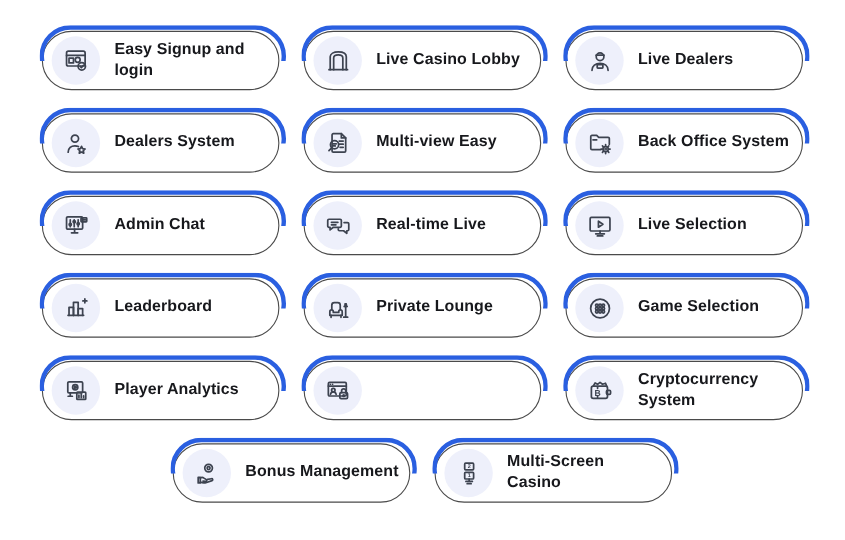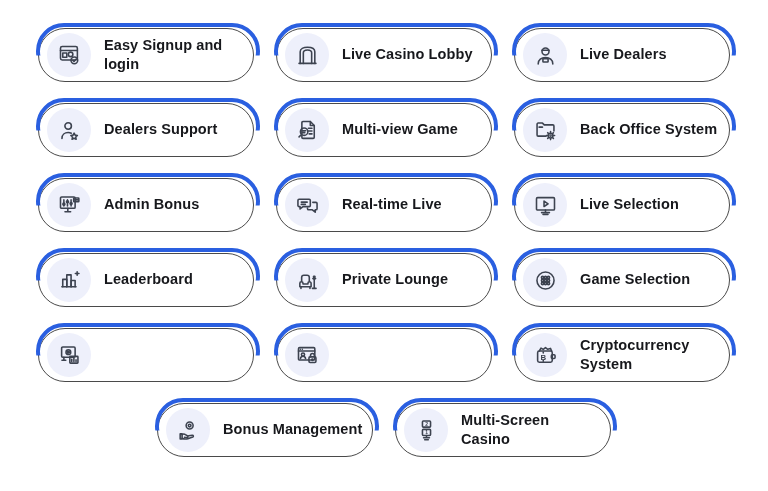--- a/index.html
+++ b/index.html
@@ -96,34 +96,34 @@
 
   <div class="row">
     <div class="card">
       <span class="icon-wrap">
         <svg viewBox="0 0 24 24">
           <circle cx="10.8" cy="8" r="2.9"></circle>
           <path d="M5.3 19c0-3.4 2.5-5.2 5.5-5.2 1 0 2 .2 2.8.6"></path>
           <path d="M16.1 14.3l.9 1.8 2 .3-1.45 1.4.35 2-1.8-.95-1.8.95.35-2-1.45-1.4 2-.3z"></path>
         </svg>
       </span>
-      <span class="label">Dealers Support</span>
+      <span class="label">Dealers System</span>
     </div>
     <div class="card">
       <span class="icon-wrap">
         <svg viewBox="0 0 24 24">
           <path d="M8 4h6.5L18 7.5V18a1 1 0 0 1-1 1H8a1 1 0 0 1-1-1V5a1 1 0 0 1 1-1z"></path>
           <path d="M14.5 4v3.5H18"></path>
           <path d="M12.8 10h3.2M12.8 12.5h3.2M13.5 15h2.5"></path>
           <circle cx="9" cy="13" r="3.3"></circle>
           <path d="M7.6 12.2h2.8M7.6 13.9h2"></path>
           <path d="M6.7 15.5l-2.2 2.2"></path>
         </svg>
       </span>
-      <span class="label">Multi-view Game</span>
+      <span class="label">Multi-view Easy</span>
     </div>
     <div class="card">
       <span class="icon-wrap">
         <svg viewBox="0 0 24 24">
           <path d="M19.5 12.5V8a1 1 0 0 0-1-1h-7.6L9.3 5.4H5.5a1 1 0 0 0-1 1.1V16a1 1 0 0 0 1 1h7"></path>
           <path d="M6.3 9h3"></path>
           <circle cx="16.5" cy="16.5" r="2.1"></circle>
           <circle cx="16.5" cy="16.5" r=".5"></circle>
           <path d="M16.5 13.8v-.9M16.5 19.2v.9M13.8 16.5h-.9M19.2 16.5h.9M14.6 14.6l-.65-.65M18.4 18.4l.65.65M14.6 18.4l-.65.65M18.4 14.6l.65-.65"></path>
         </svg>
@@ -139,21 +139,21 @@
           <rect x="4" y="4.5" width="13" height="10" rx="1"></rect>
           <path d="M7 7v5.5M10.2 7v5.5M13.4 7v5.5"></path>
           <circle cx="7" cy="10.8" r=".9"></circle>
           <circle cx="10.2" cy="8.6" r=".9"></circle>
           <circle cx="13.4" cy="10.2" r=".9"></circle>
           <rect x="15.7" y="5.3" width="4.6" height="3.4" rx=".5"></rect>
           <path d="M16.7 7h2.6"></path>
           <path d="M10.5 14.5v3M8 17.5h5"></path>
         </svg>
       </span>
-      <span class="label">Admin Bonus</span>
+      <span class="label">Admin Chat</span>
     </div>
     <div class="card">
       <span class="icon-wrap">
         <svg viewBox="0 0 24 24">
           <path d="M4.5 6.5h9a1 1 0 0 1 1 1v4.5a1 1 0 0 1-1 1H8l-2.6 2.1V13h-.9a1 1 0 0 1-1-1V7.5a1 1 0 0 1 1-1z"></path>
           <path d="M6.5 9h5.2M6.5 11h3.6"></path>
           <path d="M16.7 9.2h2.8a1 1 0 0 1 1 1v4.6a1 1 0 0 1-1 1h-.6v2.1l-2.6-2.1h-3.3a1 1 0 0 1-1-1v-.6"></path>
         </svg>
       </span>
       <span class="label">Real-time Live</span>
@@ -219,20 +219,21 @@
       <span class="icon-wrap">
         <svg viewBox="0 0 24 24">
           <rect x="5" y="4.5" width="12" height="9" rx="1"></rect>
           <circle cx="11" cy="9" r="2.1"></circle>
           <path d="M10.4 8l1.9 1-1.9 1z"></path>
           <path d="M7 13.5v2.7M5.3 16.2h3.4"></path>
           <rect x="12.3" y="12.8" width="7.2" height="6" rx=".6"></rect>
           <path d="M14 17.3v-2M15.9 17.3v-3.1M17.8 17.3v-1.4"></path>
         </svg>
       </span>
+      <span class="label">Player Analytics</span>
     </div>
     <div class="card">
       <span class="icon-wrap">
         <svg viewBox="0 0 24 24">
           <rect x="4" y="5" width="14.5" height="11" rx="1"></rect>
           <path d="M4 8h14.5"></path>
           <path d="M5.6 6.5h.01M7.4 6.5h.01"></path>
           <circle cx="8" cy="11.2" r="1.4"></circle>
           <path d="M5.7 14.7c.3-1.3 1.3-2 2.3-2s2 .7 2.3 2"></path>
           <rect x="13.3" y="13.2" width="6.2" height="5" rx="1"></rect>

